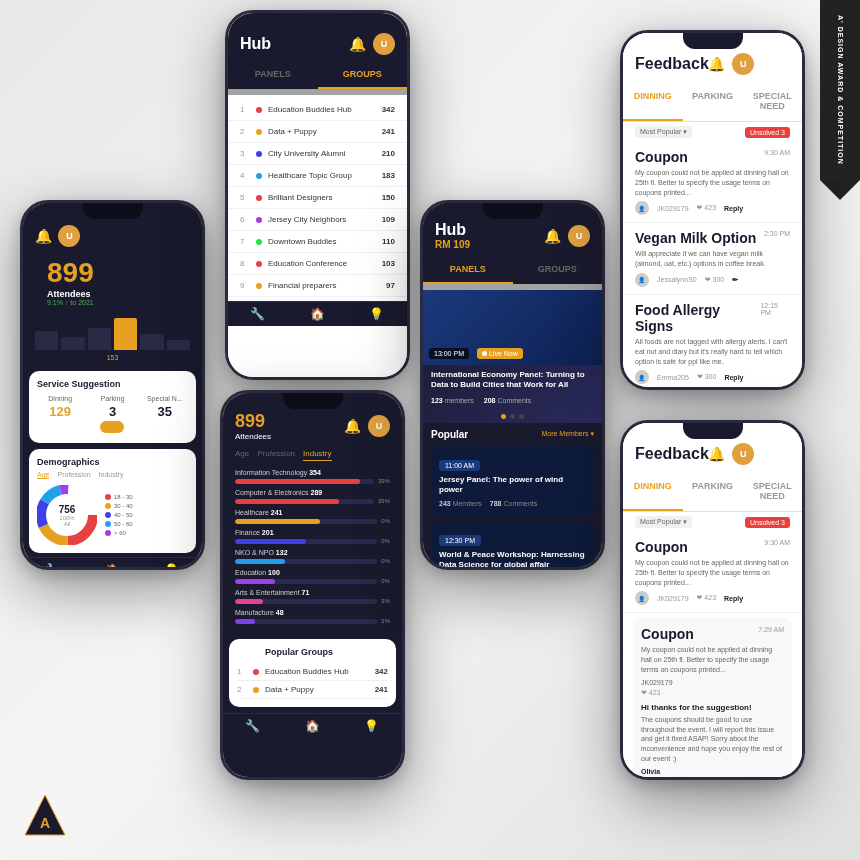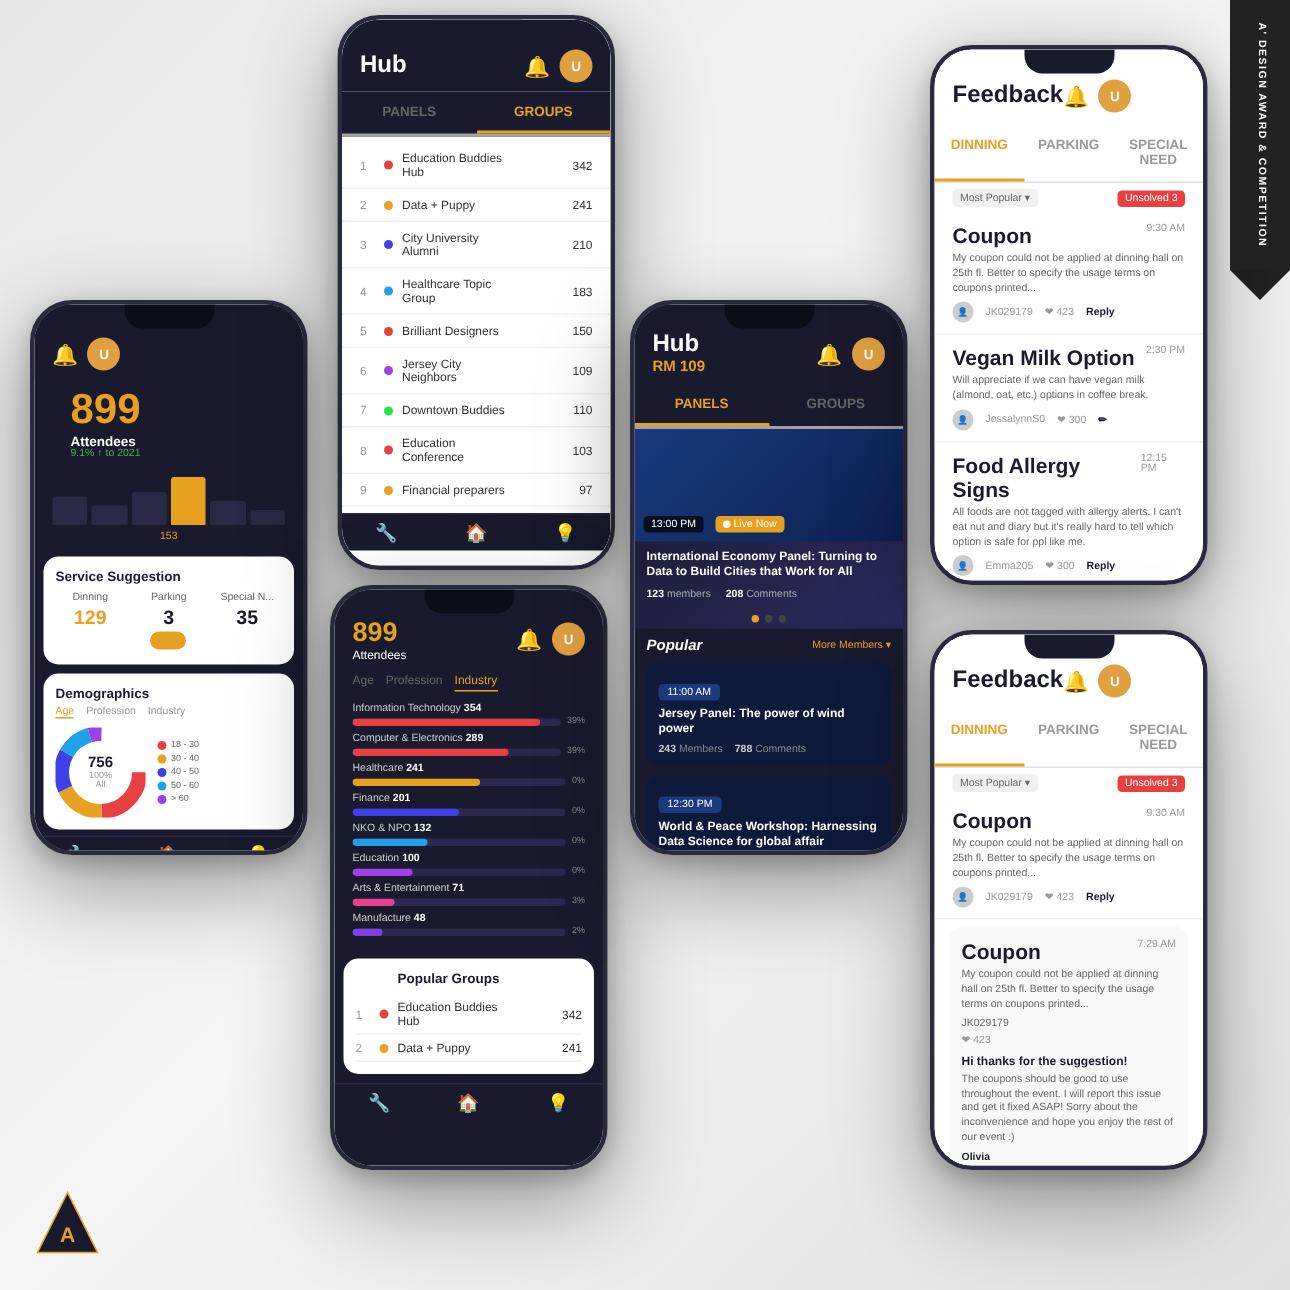--- a/index.html
+++ b/index.html
@@ -192,21 +192,21 @@
       color: #999;
       cursor: pointer;
       border-bottom: 2px solid transparent;
     }
     .tab.active {
       color: #e8a020;
       border-bottom: 2px solid #e8a020;
     }
     .tab-dark {
       background: #1a1a2e;
-      border-bottom: 2px solid #a3a3a3;
+      border-bottom: 6px solid #a3a3a3;
     }
     .tab-dark .tab {
       color: #666;
     }
     .tab-dark .tab.active {
       color: #e8a020;
       border-bottom: 2px solid #e8a020;
     }
 
     
@@ -368,23 +368,22 @@
       flex-shrink: 0;
     }
     .group-name {
       flex: 1;
       font-size: 8px;
       color: #333;
       font-weight: 500;
     }
     .group-count {
       font-size: 8px;
-      font-weight: 400;
+      font-weight: 700;
       color: #333;
-      margin-left: 40px;
     }
 
     
     .p3-header {
       padding: 18px 12px 4px;
       display: flex;
       align-items: center;
       justify-content: space-between;
     }
     .p3-attendees {
@@ -527,21 +526,21 @@
 
     .popular-section {
       padding: 6px 8px;
     }
     .popular-header {
       display: flex;
       justify-content: space-between;
       align-items: center;
       margin-bottom: 6px;
     }
-    .popular-title { font-size: 10px; font-weight: 700; color: #fff; font-style: italic; }
+    .popular-title { font-size: 10px; font-weight: 700; color: #fff; }
     .more-link { font-size: 7px; color: #e8a020; }
     .panel-card {
       background: #0d1a3a;
       border-radius: 8px;
       padding: 8px;
       margin-bottom: 6px;
       position: relative;
     }
     .panel-time {
       background: #1a3a7e;

